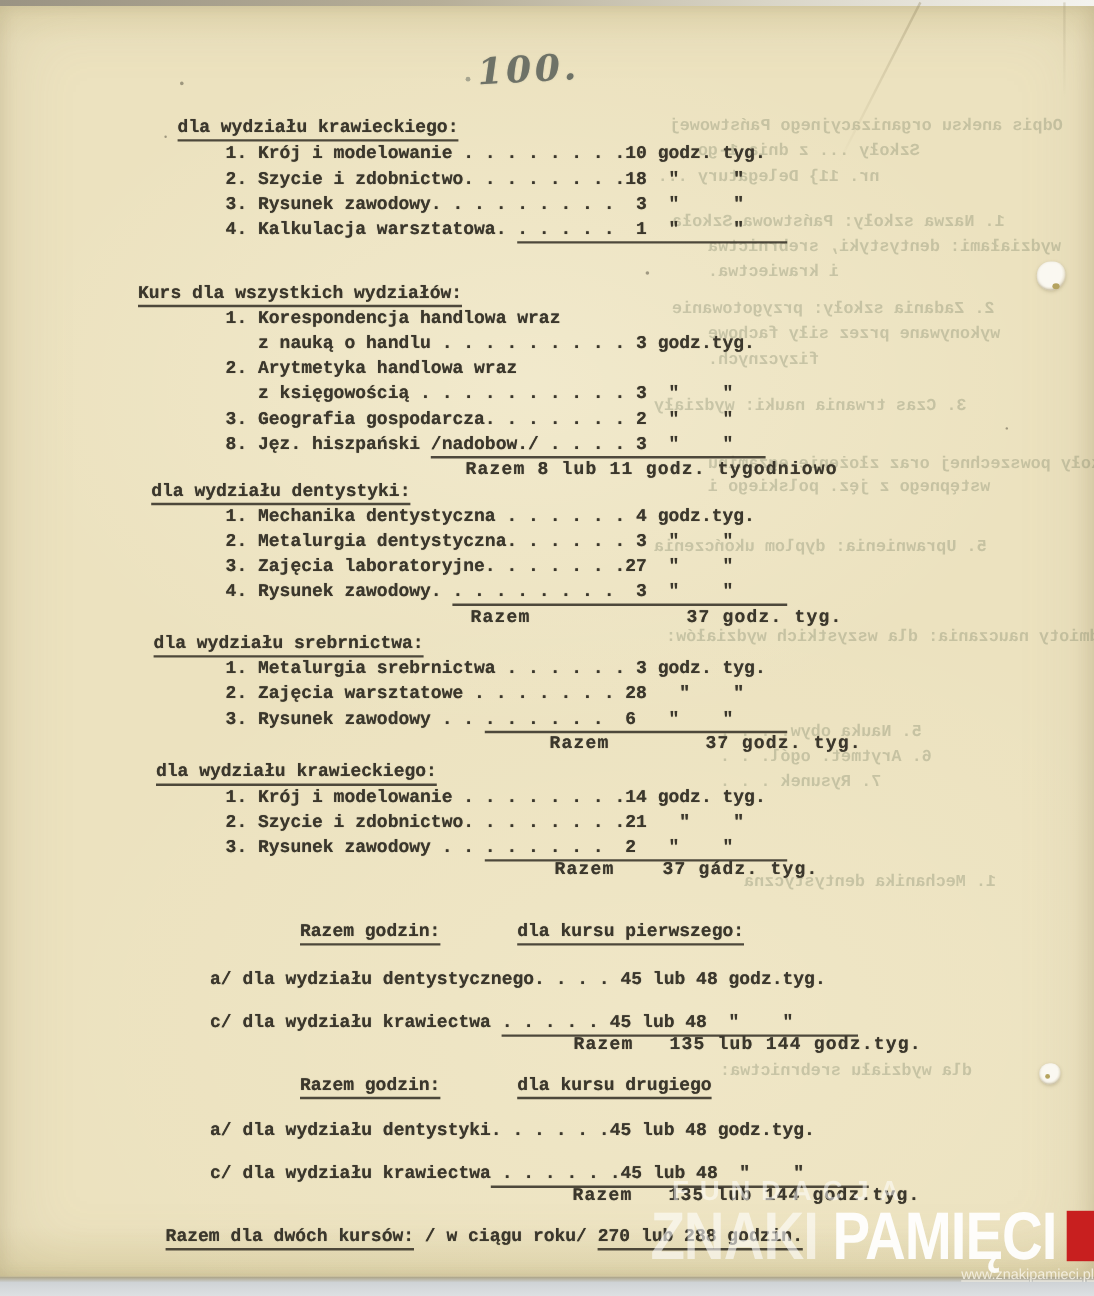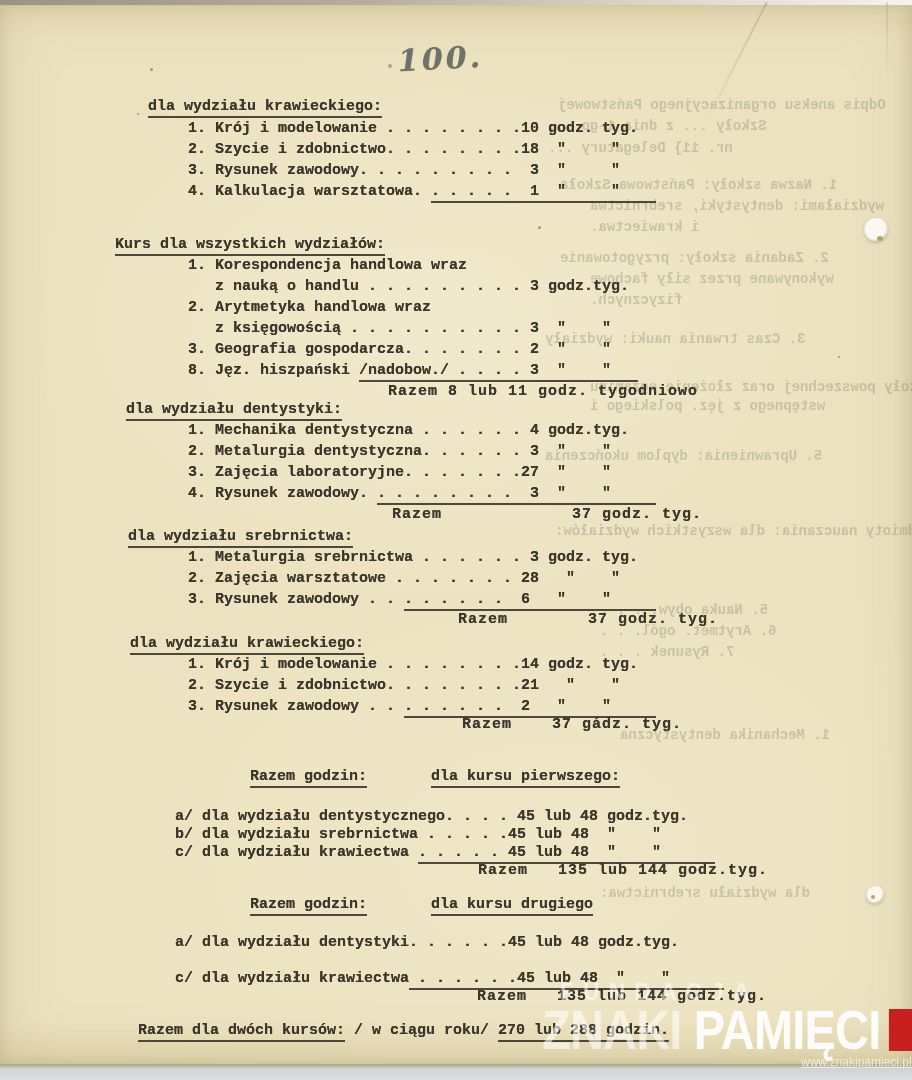--- a/index.html
+++ b/index.html
@@ -150,21 +150,20 @@
   <div class="line total" style="left:458px;top:609px">Razem        37 godz. tyg.</div>
 
   <div class="line" style="left:130px;top:633px"><span class="ul">dla wydziału krawieckiego:</span></div>
   <div class="line" style="left:188px;top:654px">1. Krój i modelowanie . . . . . . . .14 godz. tyg.</div>
   <div class="line" style="left:188px;top:675px">2. Szycie i zdobnictwo. . . . . . . .21   "    "</div>
   <div class="line" style="left:188px;top:696px"><span>3. Rysunek zawodowy . . </span><span class="ul">. . . . . .  2   "    "     </span></div>
   <div class="line total" style="left:462px;top:714px">Razem    37 gádz. tyg.</div>
 
   <div class="line" style="left:250px;top:766px"><span class="ul">Razem godzin:</span><span class="ul hsep">dla kursu pierwszego:</span></div>
   <div class="line" style="left:175px;top:806px">a/ dla wydziału dentystycznego. . . . 45 lub 48 godz.tyg.</div>
-  <div class="line" style="left:175px;top:824px">b/ dla wydziału srebrnictwa . . . . .45 lub 48  "    "</div>
   <div class="line" style="left:175px;top:842px"><span>c/ dla wydziału krawiectwa </span><span class="ul">. . . . . 45 lub 48  "    "      </span></div>
   <div class="line total" style="left:478px;top:860px">Razem   135 lub 144 godz.tyg.</div>
 
   <div class="line" style="left:250px;top:894px"><span class="ul">Razem godzin:</span><span class="ul hsep">dla kursu drugiego</span></div>
   <div class="line" style="left:175px;top:932px">a/ dla wydziału dentystyki. . . . . .45 lub 48 godz.tyg.</div>
   <div class="line" style="left:175px;top:968px"><span>c/ dla wydziału krawiectwa</span><span class="ul"> . . . . . .45 lub 48  "    "      </span></div>
   <div class="line total" style="left:477px;top:986px">Razem   135 lub 144 godz.tyg.</div>
 
   <div class="line" style="left:138px;top:1020px"><span class="ul">Razem dla dwóch kursów:</span><span> / w ciągu roku/ </span><span class="ul">270 lub 288 godzin.</span></div>
 

